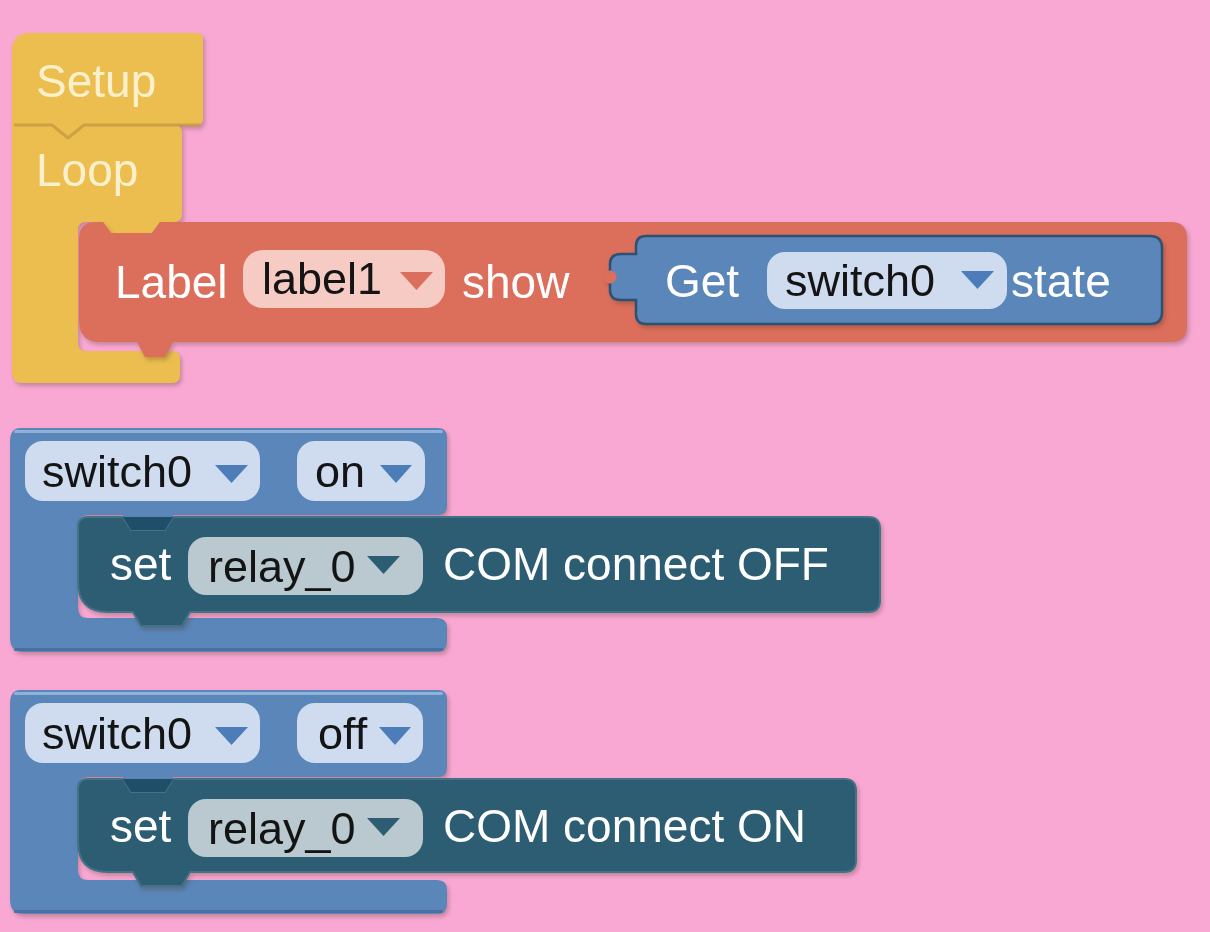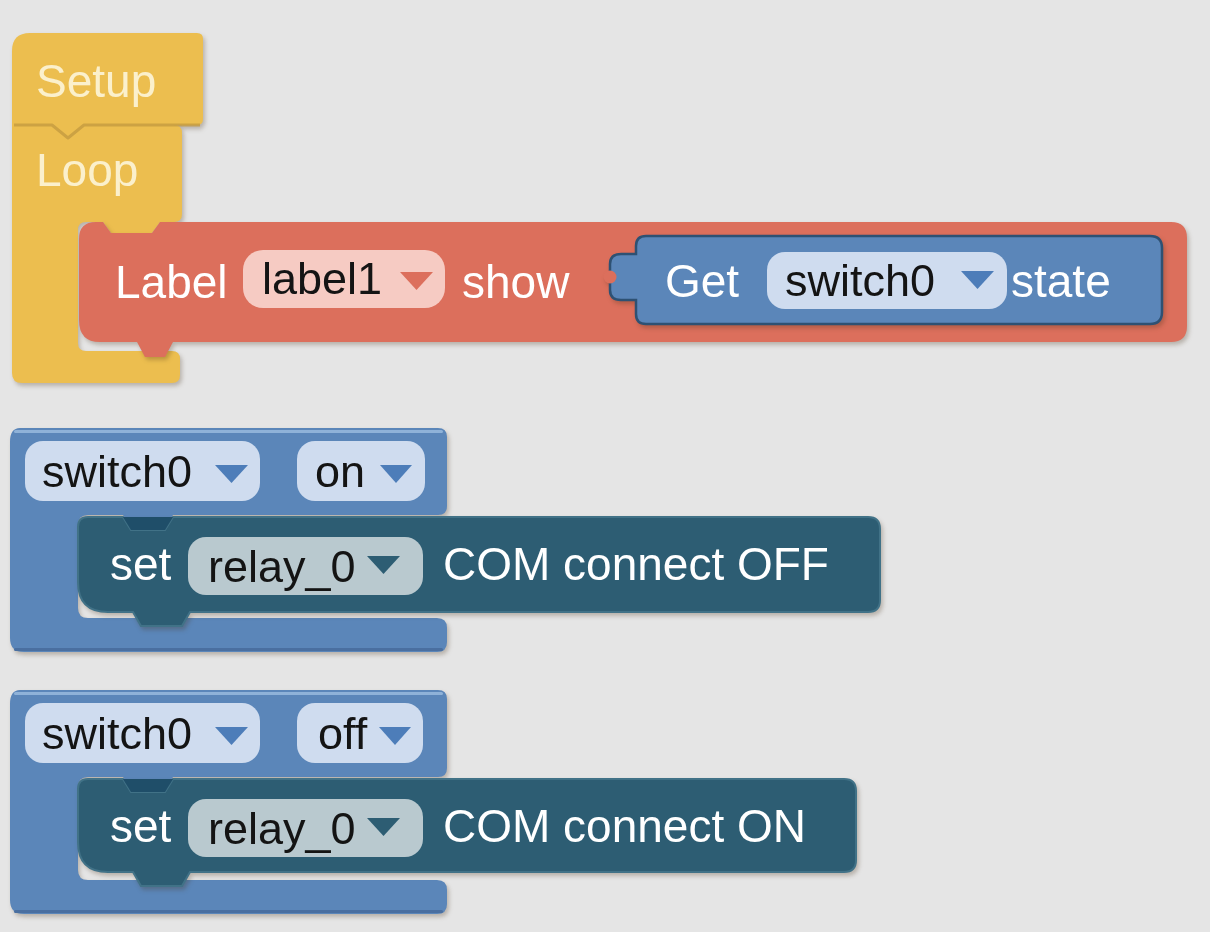--- a/index.html
+++ b/index.html
@@ -1,16 +1,16 @@
 <!DOCTYPE html>
 <html><head>
 <meta charset="utf-8">
 <style>
   html,body{margin:0;padding:0;background:#ffffff;}
-  .stage{position:relative;width:1210px;height:932px;background:#e5e5e5;overflow:hidden;}
+  .stage{position:relative;width:1210px;height:932px;background:#f9a8d4;overflow:hidden;}
   svg text{font-family:"Liberation Sans","DejaVu Sans",sans-serif;font-weight:500;}
   .t46{font-size:46px;}
   .t45{font-size:45px;}
   .blk{filter:drop-shadow(2px 3px 2px rgba(70,45,20,.28));}
   .seam{fill:none;stroke:#C49B40;stroke-width:3;stroke-linejoin:round;opacity:.8;}
 </style>
 </head>
 <body>
 
 <div class="stage">

